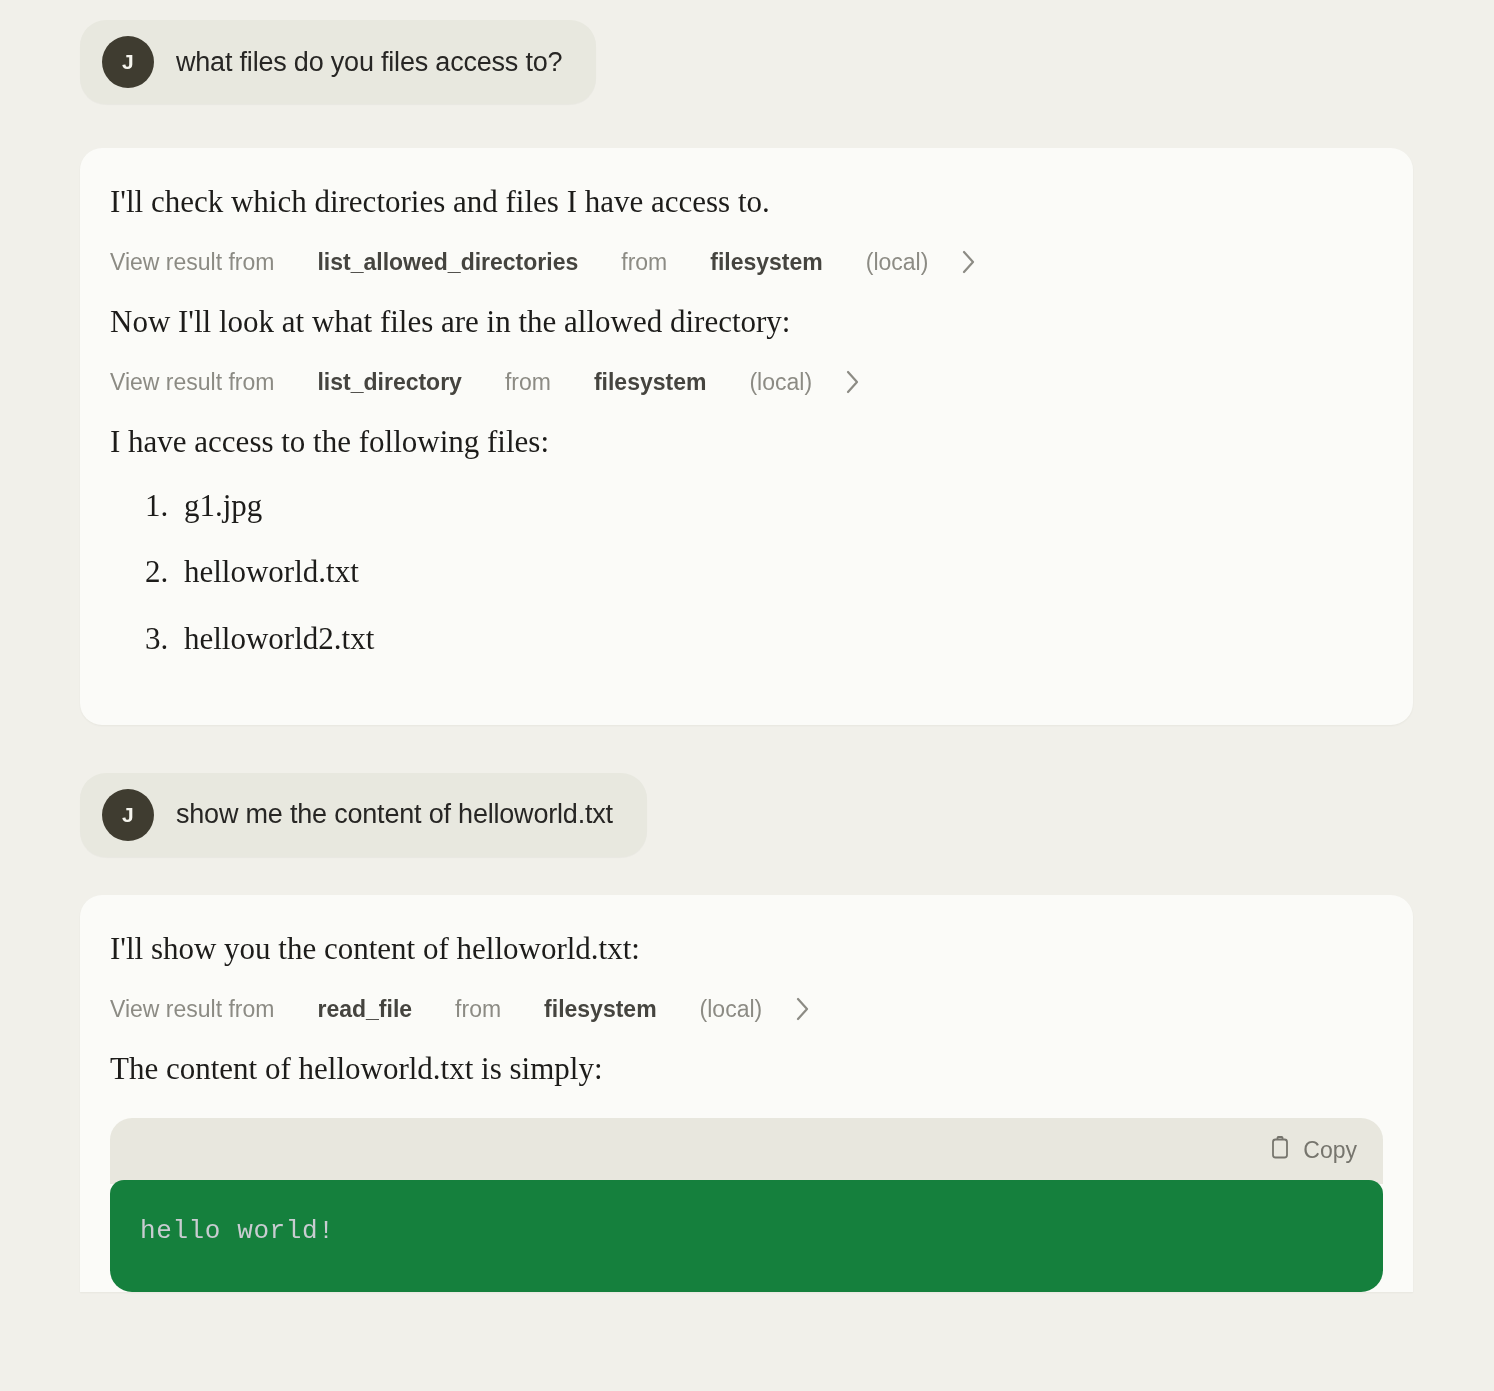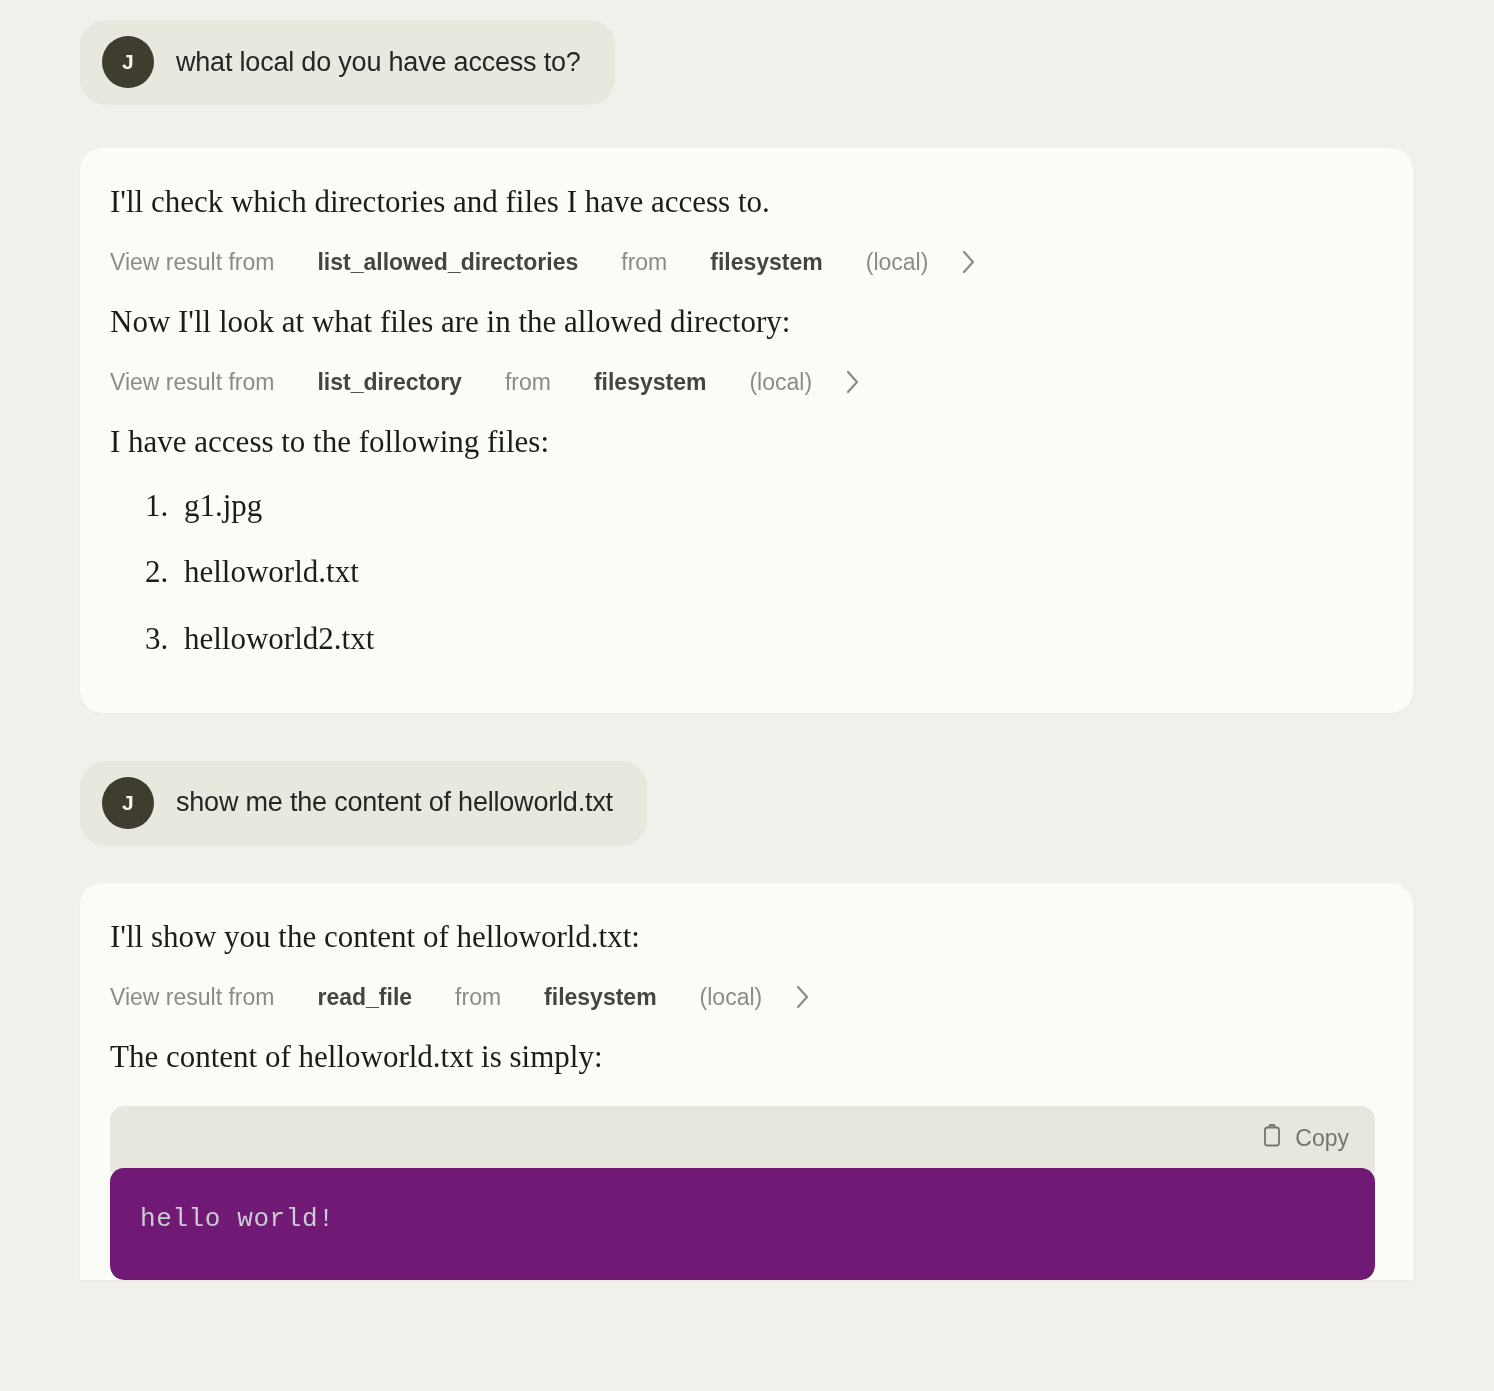--- a/index.html
+++ b/index.html
@@ -54,21 +54,21 @@
     white-space: nowrap;
   }
 
   
   .assistant-card {
     background: #fbfbf8;
     border-radius: 22px;
     margin: 0 0 0 80px;
     width: 1333px;
     box-sizing: border-box;
-    padding: 34px 0 30px 0;
+    padding: 34px 0 42px 0;
     box-shadow: 0 1px 2px rgba(60,58,48,.05);
   }
   .assistant-card.second {
     padding-bottom: 0;
     border-bottom-left-radius: 0;
     border-bottom-right-radius: 0;
   }
   .para {
     font-family: "Liberation Serif", serif;
     font-size: 31px;
@@ -117,22 +117,22 @@
     padding-left: 8px;
     line-height: 1.25;
   }
   ol.file-list li:last-child { margin-bottom: 0; }
 
   .list-block { margin-top: 26px; }
   .tail-para { margin-top: 30px; }
 
   
   .code-wrap {
-    margin: 28px 38px 0 30px;
-    border-radius: 14px;
+    margin: 28px 30px 0 30px;
+    border-radius: 22px;
     overflow: hidden;
   }
   .code-header {
     background: #e8e7de;
     height: 66px;
     display: flex;
     align-items: center;
     justify-content: flex-end;
     padding-right: 26px;
     border-top-left-radius: 14px;
@@ -144,21 +144,21 @@
     gap: 12px;
     color: #76756d;
     font-size: 23px;
     font-family: "Liberation Sans", sans-serif;
     cursor: pointer;
     background: none;
     border: none;
     padding: 0;
   }
   .code-body {
-    background: #701a75;
+    background: #15803d;
     border-radius: 14px;
     padding: 36px 30px 46px 30px;
     margin-top: -4px;
   }
   .code-body pre {
     margin: 0;
     font-family: "Liberation Mono", monospace;
     font-size: 26px;
     color: #c9ccd1;
     letter-spacing: .6px;
@@ -172,21 +172,21 @@
 </head>
 <body>
 
 <div class="conversation">
 
   <div class="top-gap"></div>
 
   <div class="user-turn">
     <div class="user-bubble">
       <div class="avatar">J</div>
-      <div class="user-text">what local do you have access to?</div>
+      <div class="user-text">what files do you files access to?</div>
     </div>
   </div>
 
   <div class="gap-1"></div>
 
   <div class="assistant-card">
 
     <p class="para">I'll check which directories and files I have access to.</p>
 
     <div class="tool-line">

